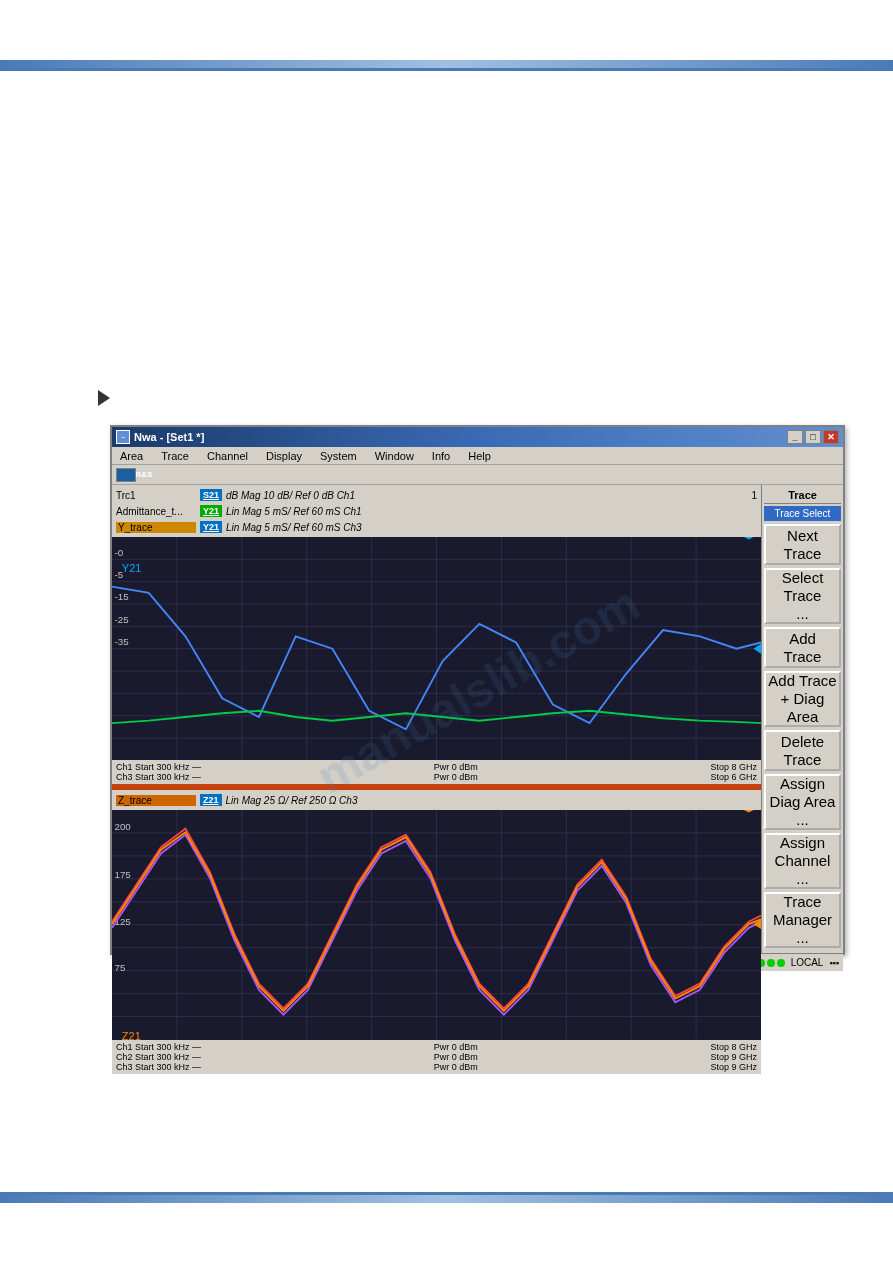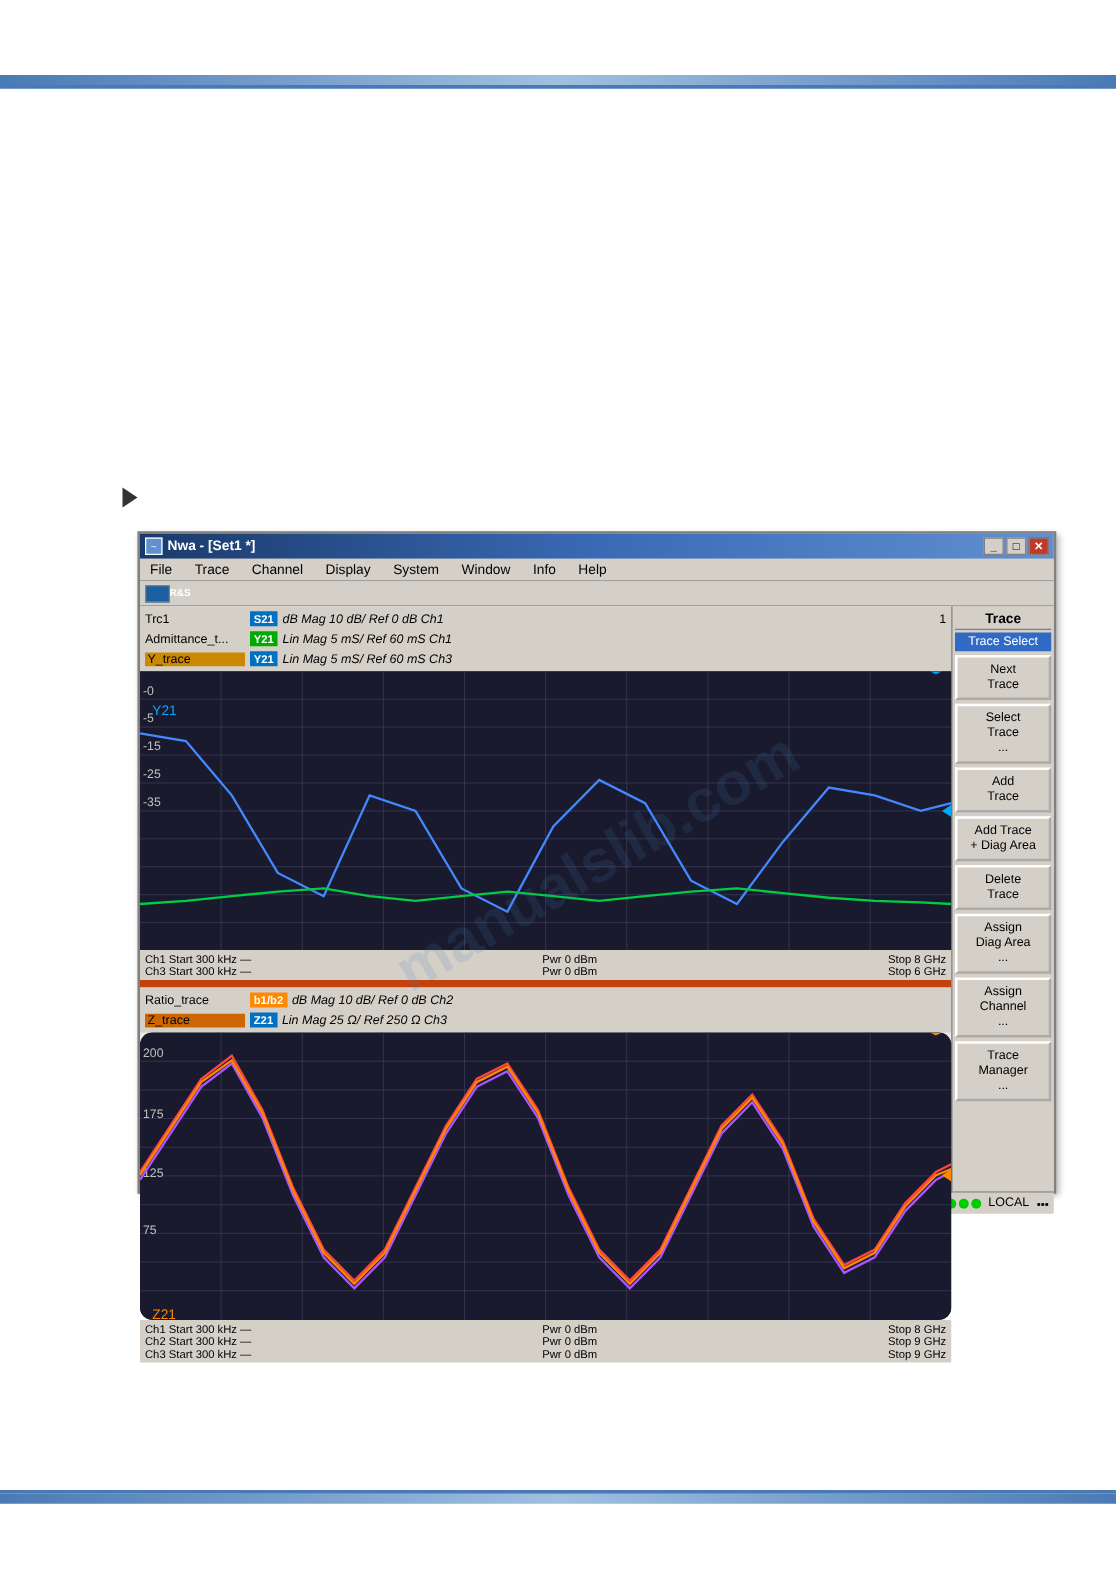--- a/index.html
+++ b/index.html
@@ -180,20 +180,21 @@
       min-width: 80px;
     }
     .trace-badge {
       height: 12px;
       padding: 0 3px;
       font-size: 9px;
       color: white;
       display: flex;
       align-items: center;
       font-weight: bold;
+      text-decoration: underline;
     }
     .trace-info {
       font-size: 10px;
       color: #000;
       font-style: italic;
     }
 
     
     .chart-container {
       position: relative;
@@ -235,21 +236,21 @@
       color: white;
       font-size: 10px;
       text-align: center;
       padding: 2px 0;
       margin-bottom: 3px;
     }
     .trace-btn {
       background: #d4d0c8;
       border: 2px outset #ffffff;
       padding: 4px 2px;
-      font-size: 10px;
+      font-size: 15px;
       text-align: center;
       cursor: pointer;
       margin-bottom: 3px;
       min-height: 32px;
       display: flex;
       align-items: center;
       justify-content: center;
       line-height: 1.2;
     }
 
@@ -318,21 +319,21 @@
       <span class="title-bar-text">Nwa - [Set1 *]</span>
     </div>
     <div class="title-bar-buttons">
       <div class="tb-btn">_</div>
       <div class="tb-btn">□</div>
       <div class="tb-btn close">✕</div>
     </div>
   </div>
 
   <div class="menu-bar">
-    <div class="menu-item">File</div>
+    <div class="menu-item">Area</div>
     <div class="menu-item">Trace</div>
     <div class="menu-item">Channel</div>
     <div class="menu-item">Display</div>
     <div class="menu-item">System</div>
     <div class="menu-item">Window</div>
     <div class="menu-item">Info</div>
     <div class="menu-item">Help</div>
   </div>
 
   <div class="toolbar">
@@ -421,32 +422,27 @@
             <span>Pwr 0 dBm</span>
             <span>Stop 6 GHz</span>
           </div>
         </div>
       </div>
 
       <div class="diag2" style="display:flex;flex-direction:column;">
 
         <div class="trace-header">
           <div class="trace-row">
-            <span class="trace-name">Ratio_trace</span>
-            <span class="trace-badge" style="background:#ff8800;">b1/b2</span>
-            <span class="trace-info">dB Mag  10 dB/  Ref 0 dB   Ch2</span>
-          </div>
-          <div class="trace-row">
             <span class="trace-name" style="background:#cc6600;padding:0 2px;">Z_trace</span>
             <span class="trace-badge" style="background:#0070c0;">Z21</span>
             <span class="trace-info">Lin Mag  25 Ω/  Ref 250 Ω  Ch3</span>
           </div>
         </div>
 
-        <div class="chart-container" style="flex:1;position:relative;border-radius:10px;">
+        <div class="chart-container" style="flex:1;position:relative;">
           <svg class="chart-svg" viewBox="0 0 530 185" preserveAspectRatio="none">
             <rect width="530" height="185" fill="#1a1a2e"></rect>
 
             <g stroke="#3a3a5a" stroke-width="0.5">
               <line x1="53" y1="0" x2="53" y2="185"></line>
               <line x1="106" y1="0" x2="106" y2="185"></line>
               <line x1="159" y1="0" x2="159" y2="185"></line>
               <line x1="212" y1="0" x2="212" y2="185"></line>
               <line x1="265" y1="0" x2="265" y2="185"></line>
               <line x1="318" y1="0" x2="318" y2="185"></line>

